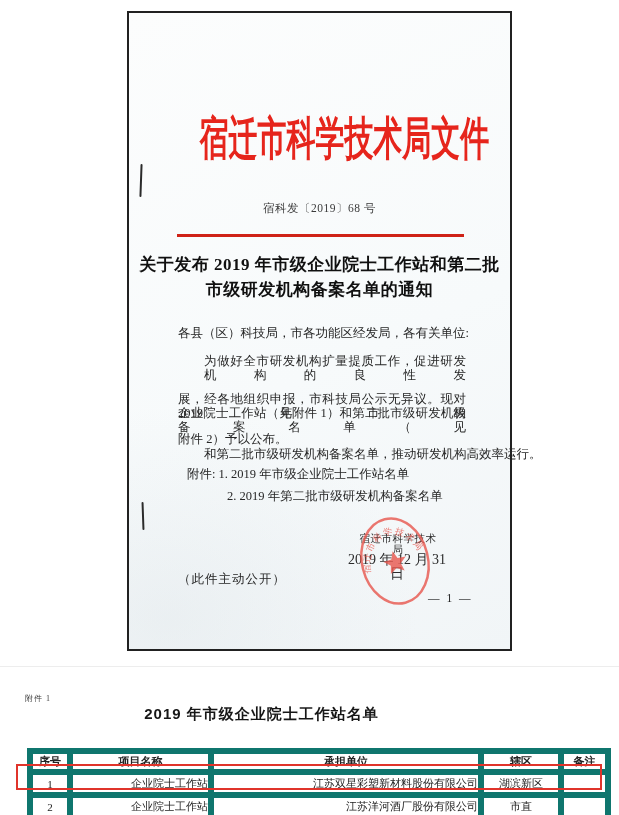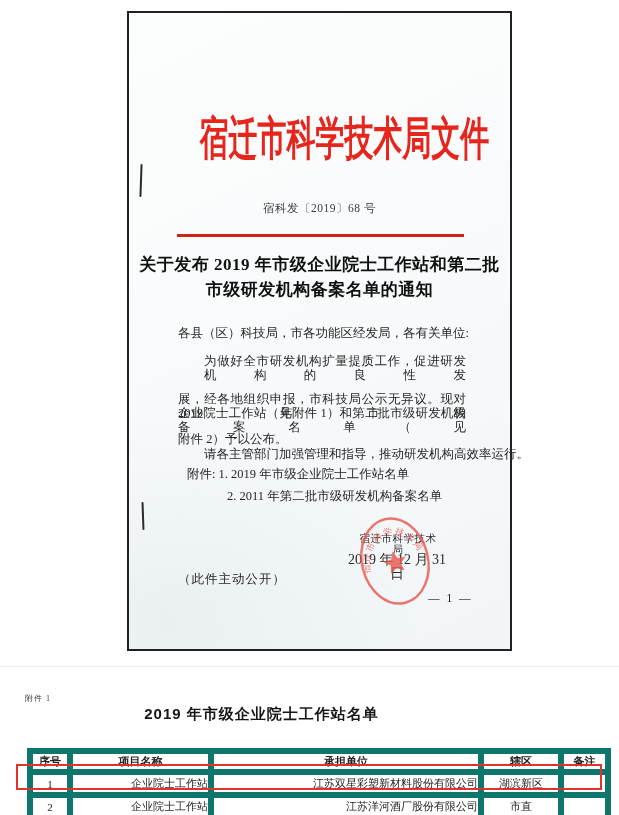--- a/index.html
+++ b/index.html
@@ -85,24 +85,24 @@
 
   <div class="abs doc-title t1">关于发布 2019 年市级企业院士工作站和第二批</div>
   <div class="abs doc-title t2">市级研发机构备案名单的通知</div>
 
   <div class="abs salutation">各县（区）科技局，市各功能区经发局，各有关单位:</div>
 
   <div class="abs bodyline just indent b1">为做好全市研发机构扩量提质工作，促进研发机构的良性发</div>
   <div class="abs bodyline just b2">展，经各地组织申报，市科技局公示无异议。现对 2019 年市级</div>
   <div class="abs bodyline just b3">企业院士工作站（见附件 1）和第二批市级研发机构备案名单（见</div>
   <div class="abs bodyline b4">附件 2）予以公布。</div>
-  <div class="abs bodyline indent b5">请各主管部门加强管理和指导，推动研发机构高效率运行。</div>
+  <div class="abs bodyline indent b5">和第二批市级研发机构备案名单，推动研发机构高效率运行。</div>
 
   <div class="abs attline a1">附件: 1. 2019 年市级企业院士工作站名单</div>
-  <div class="abs attline a2">2. 2011 年第二批市级研发机构备案名单</div>
+  <div class="abs attline a2">2. 2019 年第二批市级研发机构备案名单</div>
 
   <div class="abs signer">宿迁市科学技术局</div>
   <div class="abs sign-date">2019 年 12 月 31 日</div>
 
   <svg class="abs seal" viewBox="0 0 84 96" xmlns="http://www.w3.org/2000/svg">
     <g transform="rotate(-14 42 48)" opacity="0.8">
       <ellipse cx="42" cy="48" rx="33" ry="43" fill="none" stroke="#e8564d" stroke-width="2.5"></ellipse>
       <path id="sealArc" d="M 15 58 A 27 37 0 0 1 69 58" fill="none"></path>
       <text font-size="9" fill="#e8564d" letter-spacing="1.5" font-family="'Liberation Serif','DejaVu Serif',serif">
         <textPath href="#sealArc" startOffset="4">宿迁市科学技术局</textPath>

